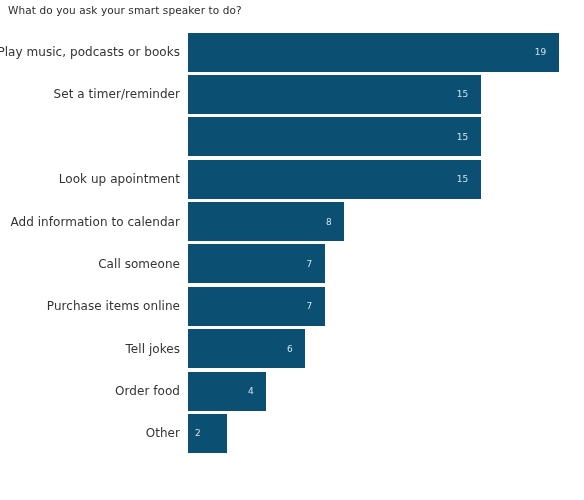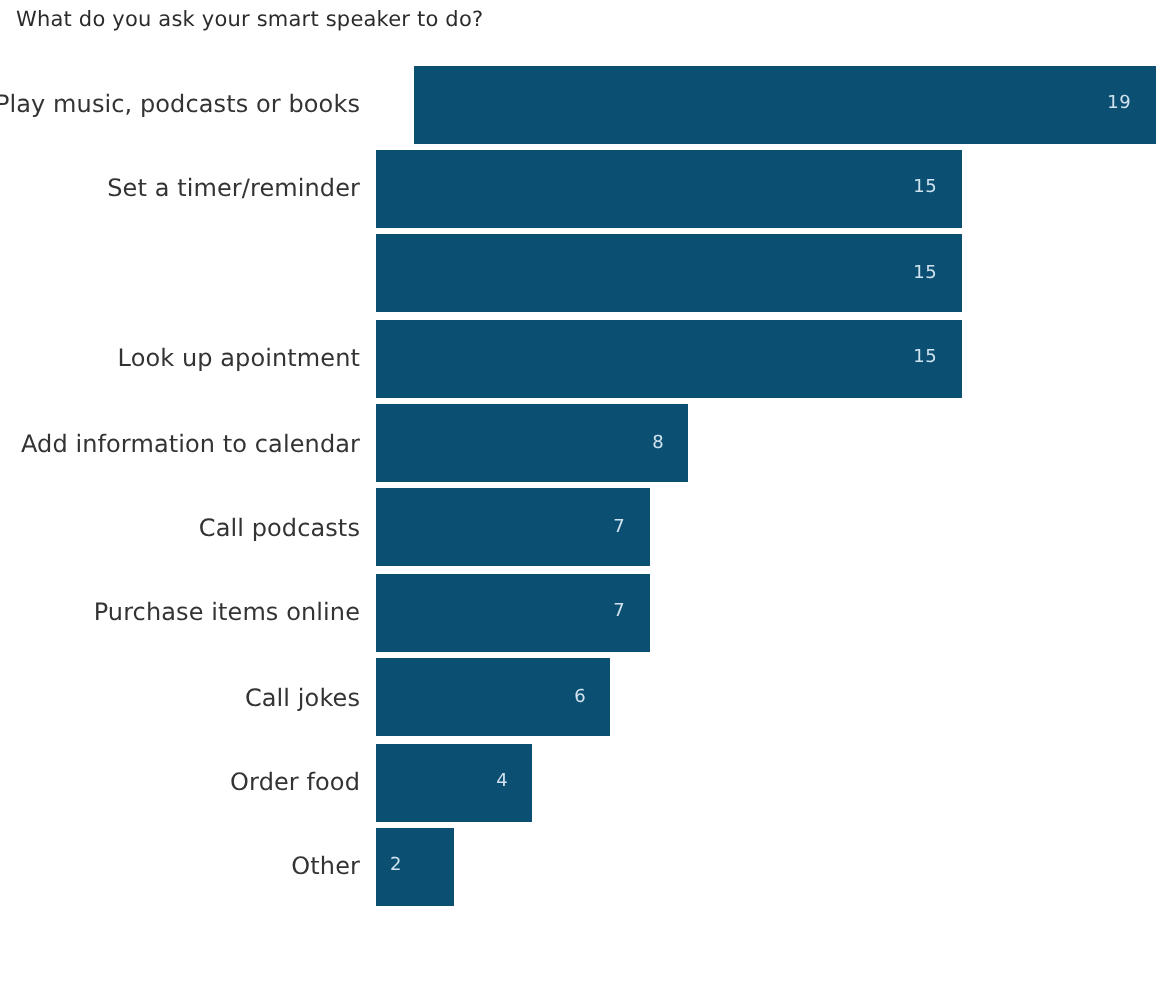--- a/index.html
+++ b/index.html
@@ -108,21 +108,21 @@
 <body>
 
 <div id="chart-root">
 
   <div class="chart-title">What do you ask your smart speaker to do?</div>
 
   <div class="plot-area">
       <div class="bar-row">
         <div class="cat-label">Play music, podcasts or books</div>
         <div class="bar-track">
-          <div class="bar" style="width: 370.5px; background: rgb(11, 79, 114); margin-left: 19px;">
+          <div class="bar" style="width: 370.5px; background: rgb(11, 79, 114);">
             <span class="bar-value" style="color: rgb(207, 226, 238);">19</span>
           </div>
         </div>
       </div>
       <div class="bar-row">
         <div class="cat-label">Set a timer/reminder</div>
         <div class="bar-track">
           <div class="bar" style="width: 292.5px; background: rgb(11, 79, 114);">
             <span class="bar-value" style="color: rgb(207, 226, 238);">15</span>
           </div>
@@ -145,37 +145,37 @@
       </div>
       <div class="bar-row">
         <div class="cat-label">Add information to calendar</div>
         <div class="bar-track">
           <div class="bar" style="width: 156px; background: rgb(11, 79, 114);">
             <span class="bar-value" style="color: rgb(207, 226, 238);">8</span>
           </div>
         </div>
       </div>
       <div class="bar-row">
-        <div class="cat-label">Call podcasts</div>
+        <div class="cat-label">Call someone</div>
         <div class="bar-track">
           <div class="bar" style="width: 136.5px; background: rgb(11, 79, 114);">
             <span class="bar-value" style="color: rgb(207, 226, 238);">7</span>
           </div>
         </div>
       </div>
       <div class="bar-row">
         <div class="cat-label">Purchase items online</div>
         <div class="bar-track">
           <div class="bar" style="width: 136.5px; background: rgb(11, 79, 114);">
             <span class="bar-value" style="color: rgb(207, 226, 238);">7</span>
           </div>
         </div>
       </div>
       <div class="bar-row">
-        <div class="cat-label">Call jokes</div>
+        <div class="cat-label">Tell jokes</div>
         <div class="bar-track">
           <div class="bar" style="width: 117px; background: rgb(11, 79, 114);">
             <span class="bar-value" style="color: rgb(207, 226, 238);">6</span>
           </div>
         </div>
       </div>
       <div class="bar-row">
         <div class="cat-label">Order food</div>
         <div class="bar-track">
           <div class="bar" style="width: 78px; background: rgb(11, 79, 114);">

